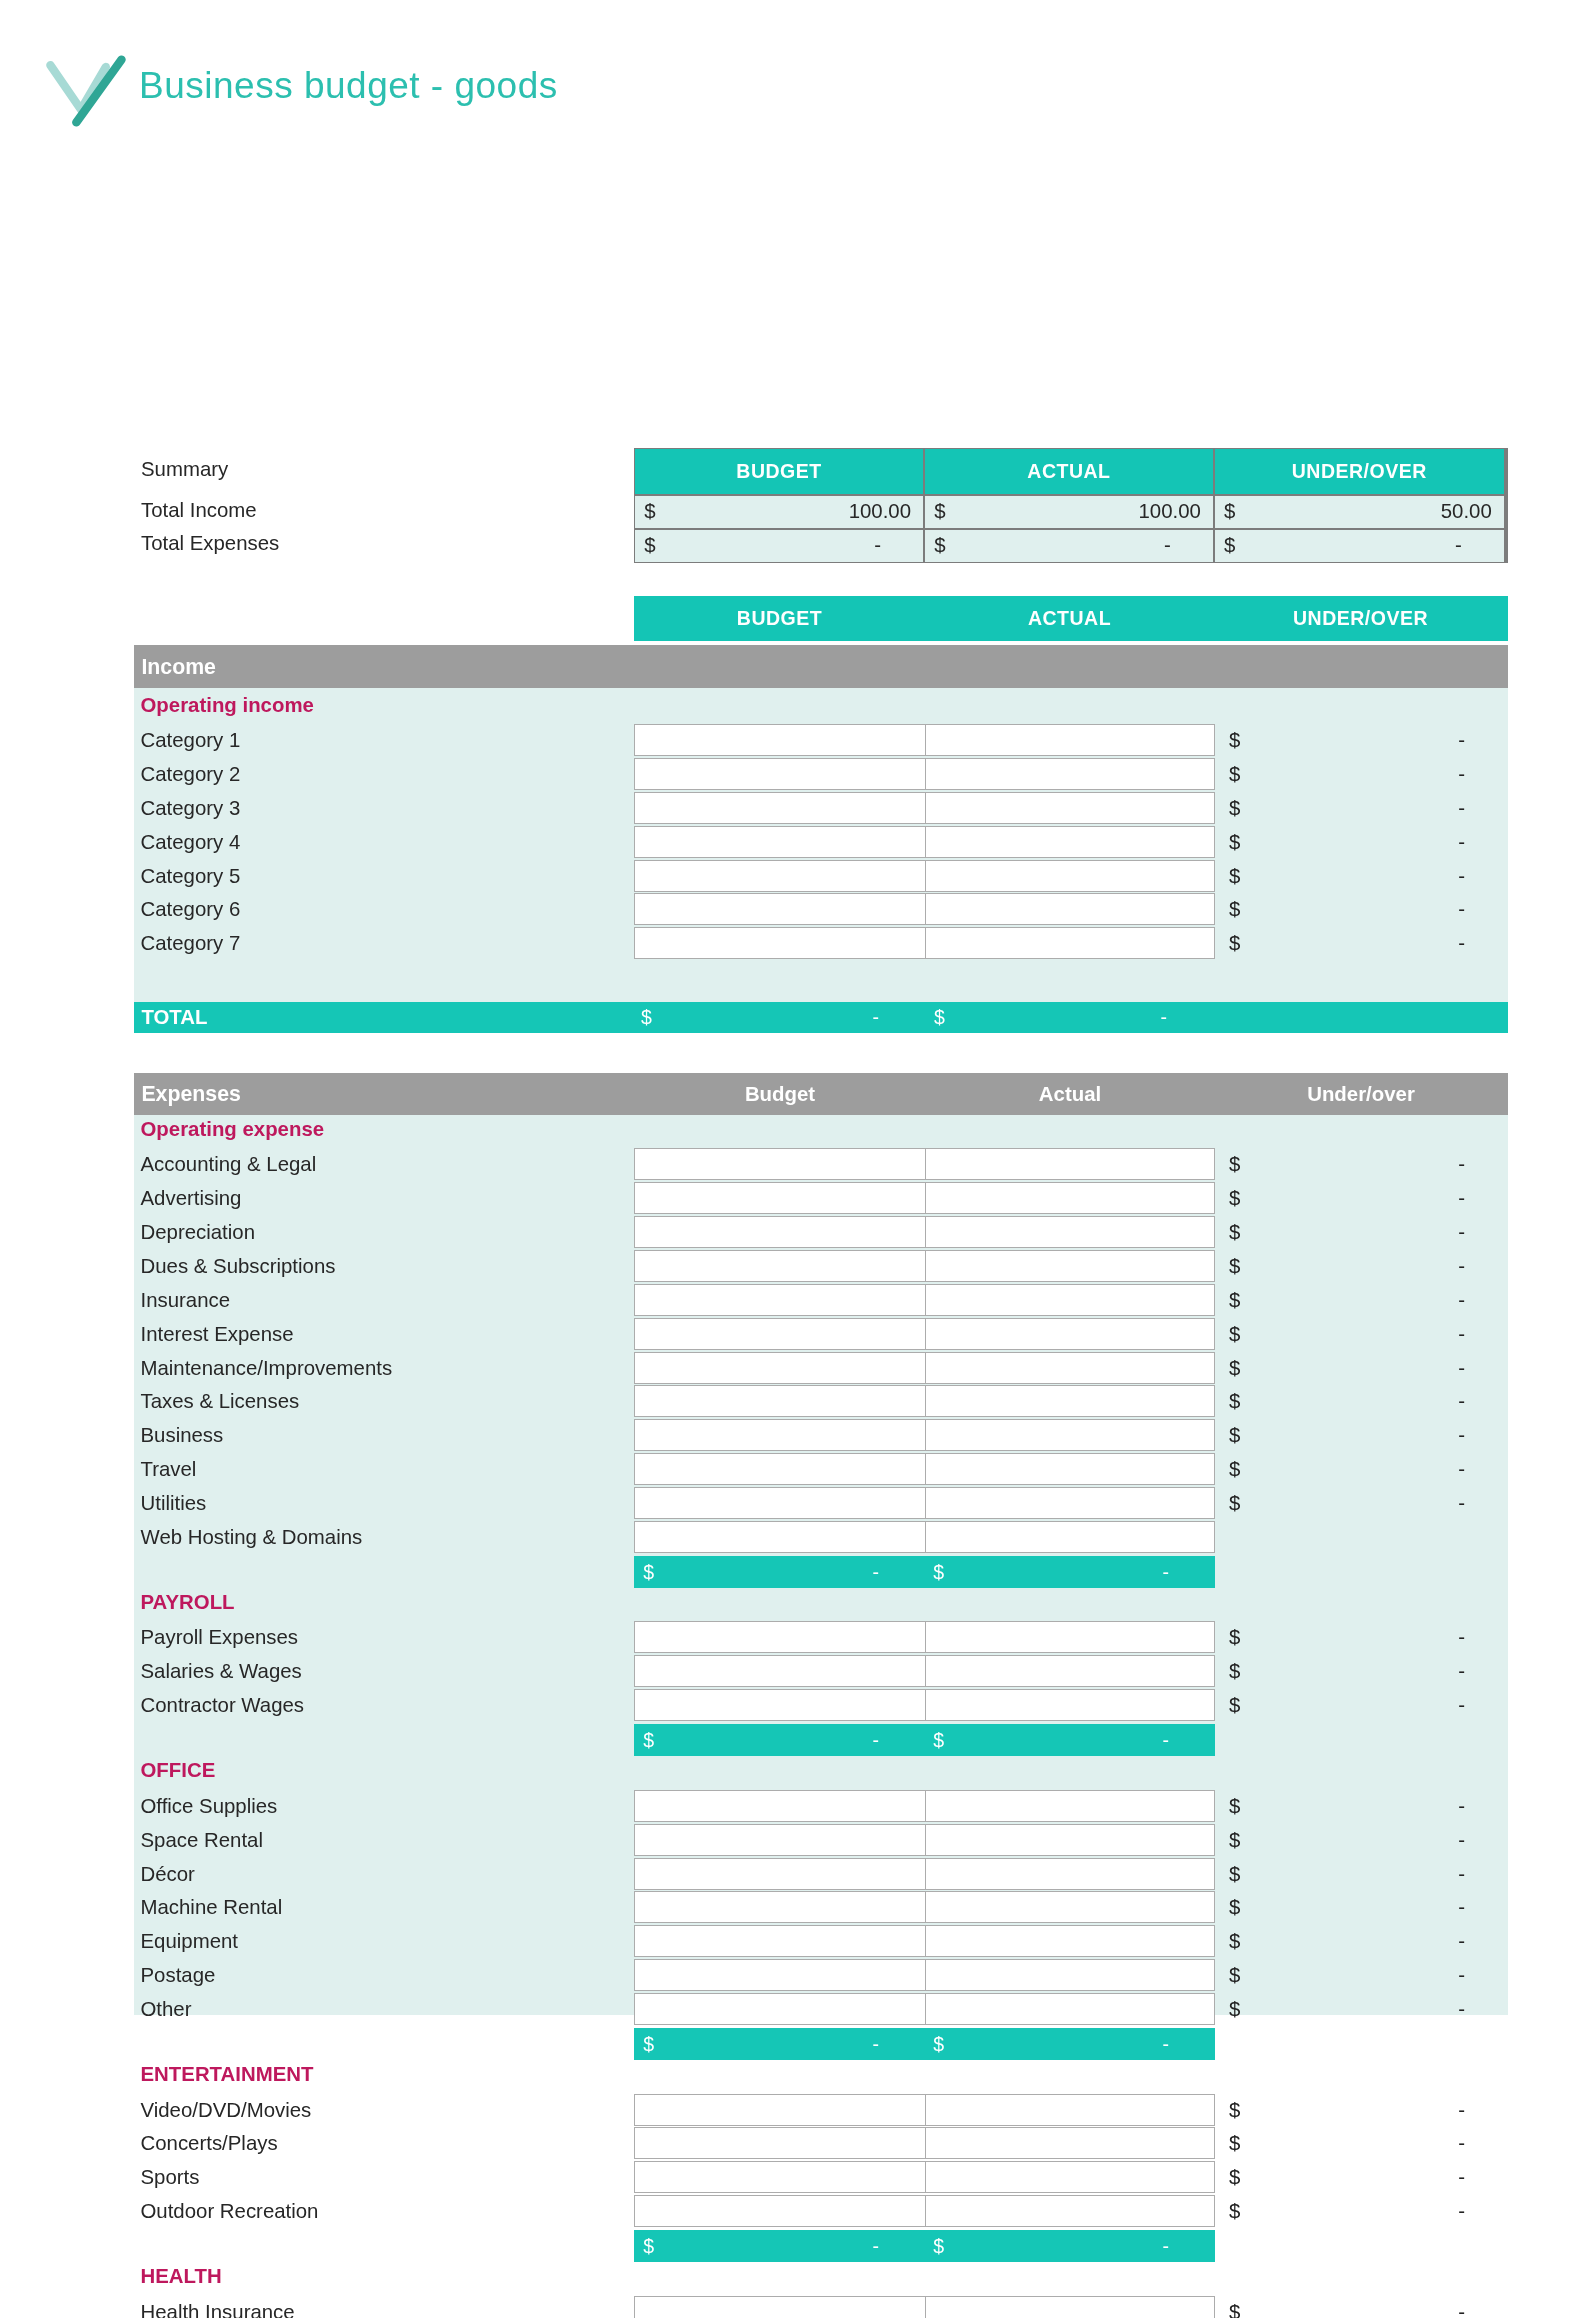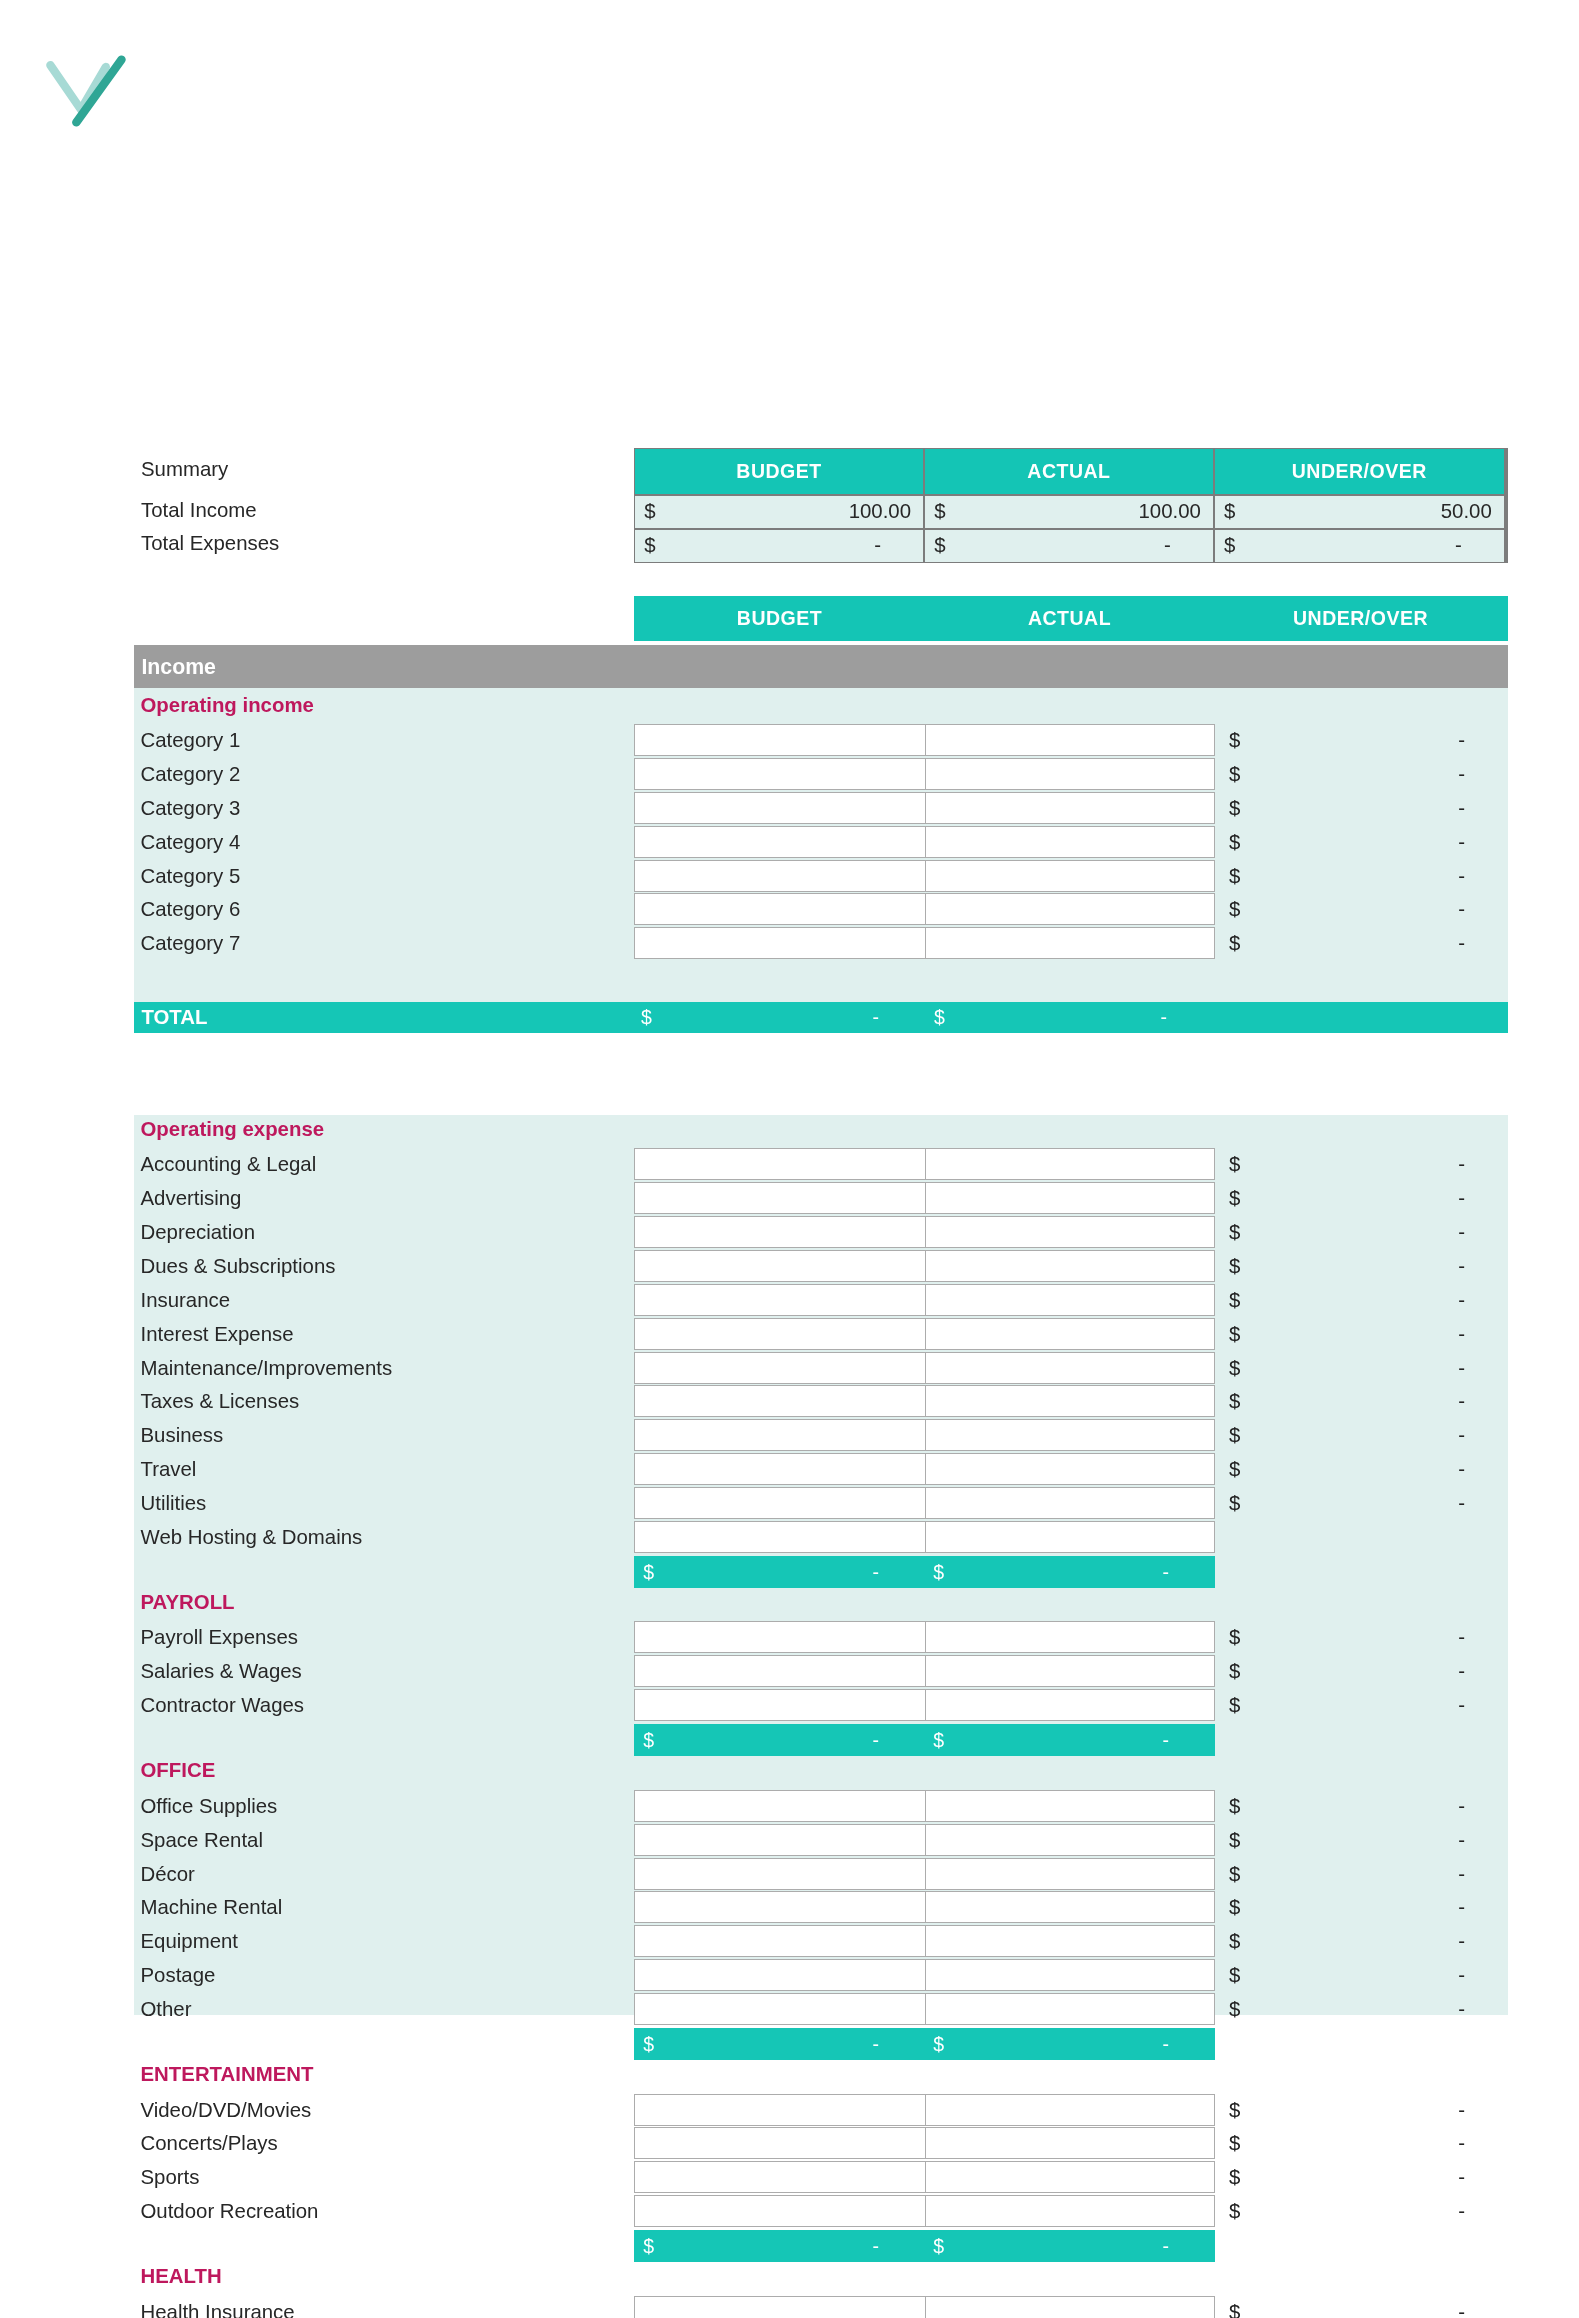--- a/index.html
+++ b/index.html
@@ -70,20 +70,21 @@
 </style>
 </head>
 <body>
 
 <div class="page">
 
   <svg class="logo" width="89" height="74" viewBox="0 0 96 80">
     <polyline points="10,12 43,60 70,14" fill="none" stroke="#a7dad5" stroke-width="9" stroke-linecap="round" stroke-linejoin="round"></polyline>
     <line x1="38" y1="74" x2="87" y2="6" stroke="#2fa695" stroke-width="9" stroke-linecap="round"></line>
   </svg>
+  <h1 class="app-title">Business budget - goods</h1>
 
 
   <div class="sum-label abs" style="top:458px">Summary</div>
   <div class="sum-label abs" style="top:499px">Total Income</div>
   <div class="sum-label abs" style="top:532px">Total Expenses</div>
 
   <div class="summary-table">
     <div class="hdr-cell">BUDGET</div>
     <div class="hdr-cell">ACTUAL</div>
     <div class="hdr-cell">UNDER/OVER</div>
@@ -178,20 +179,26 @@
     <span class="t-zone" style="left:507px;width:238px">
       <span>$</span>
       <span>-</span>
     </span>
     <span class="t-zone" style="left:800px;width:233px">
       <span>$</span>
       <span>-</span>
     </span>
   </div>
 
+  <div class="gray-band" style="top:1073px;height:42px">
+    <span>Expenses</span>
+    <span class="gray-col" style="left:544px">Budget</span>
+    <span class="gray-col" style="left:834px">Actual</span>
+    <span class="gray-col" style="left:1125px">Under/over</span>
+  </div>
 
   <div class="light-block" style="top:1115px;height:900px">
     <div id="expense-groups">
         <div class="grp-title" style="top: 2.8px;">Operating expense</div>
         <div class="row-label" style="top: 33px;">Accounting &amp; Legal</div>
         <div class="in-cell" style="top: 33px;">
           <div class="divider"></div>
         </div>
         <div class="uo-cur" style="top: 33px;">$</div>
         <div class="uo-val" style="top: 33px;">-</div>

